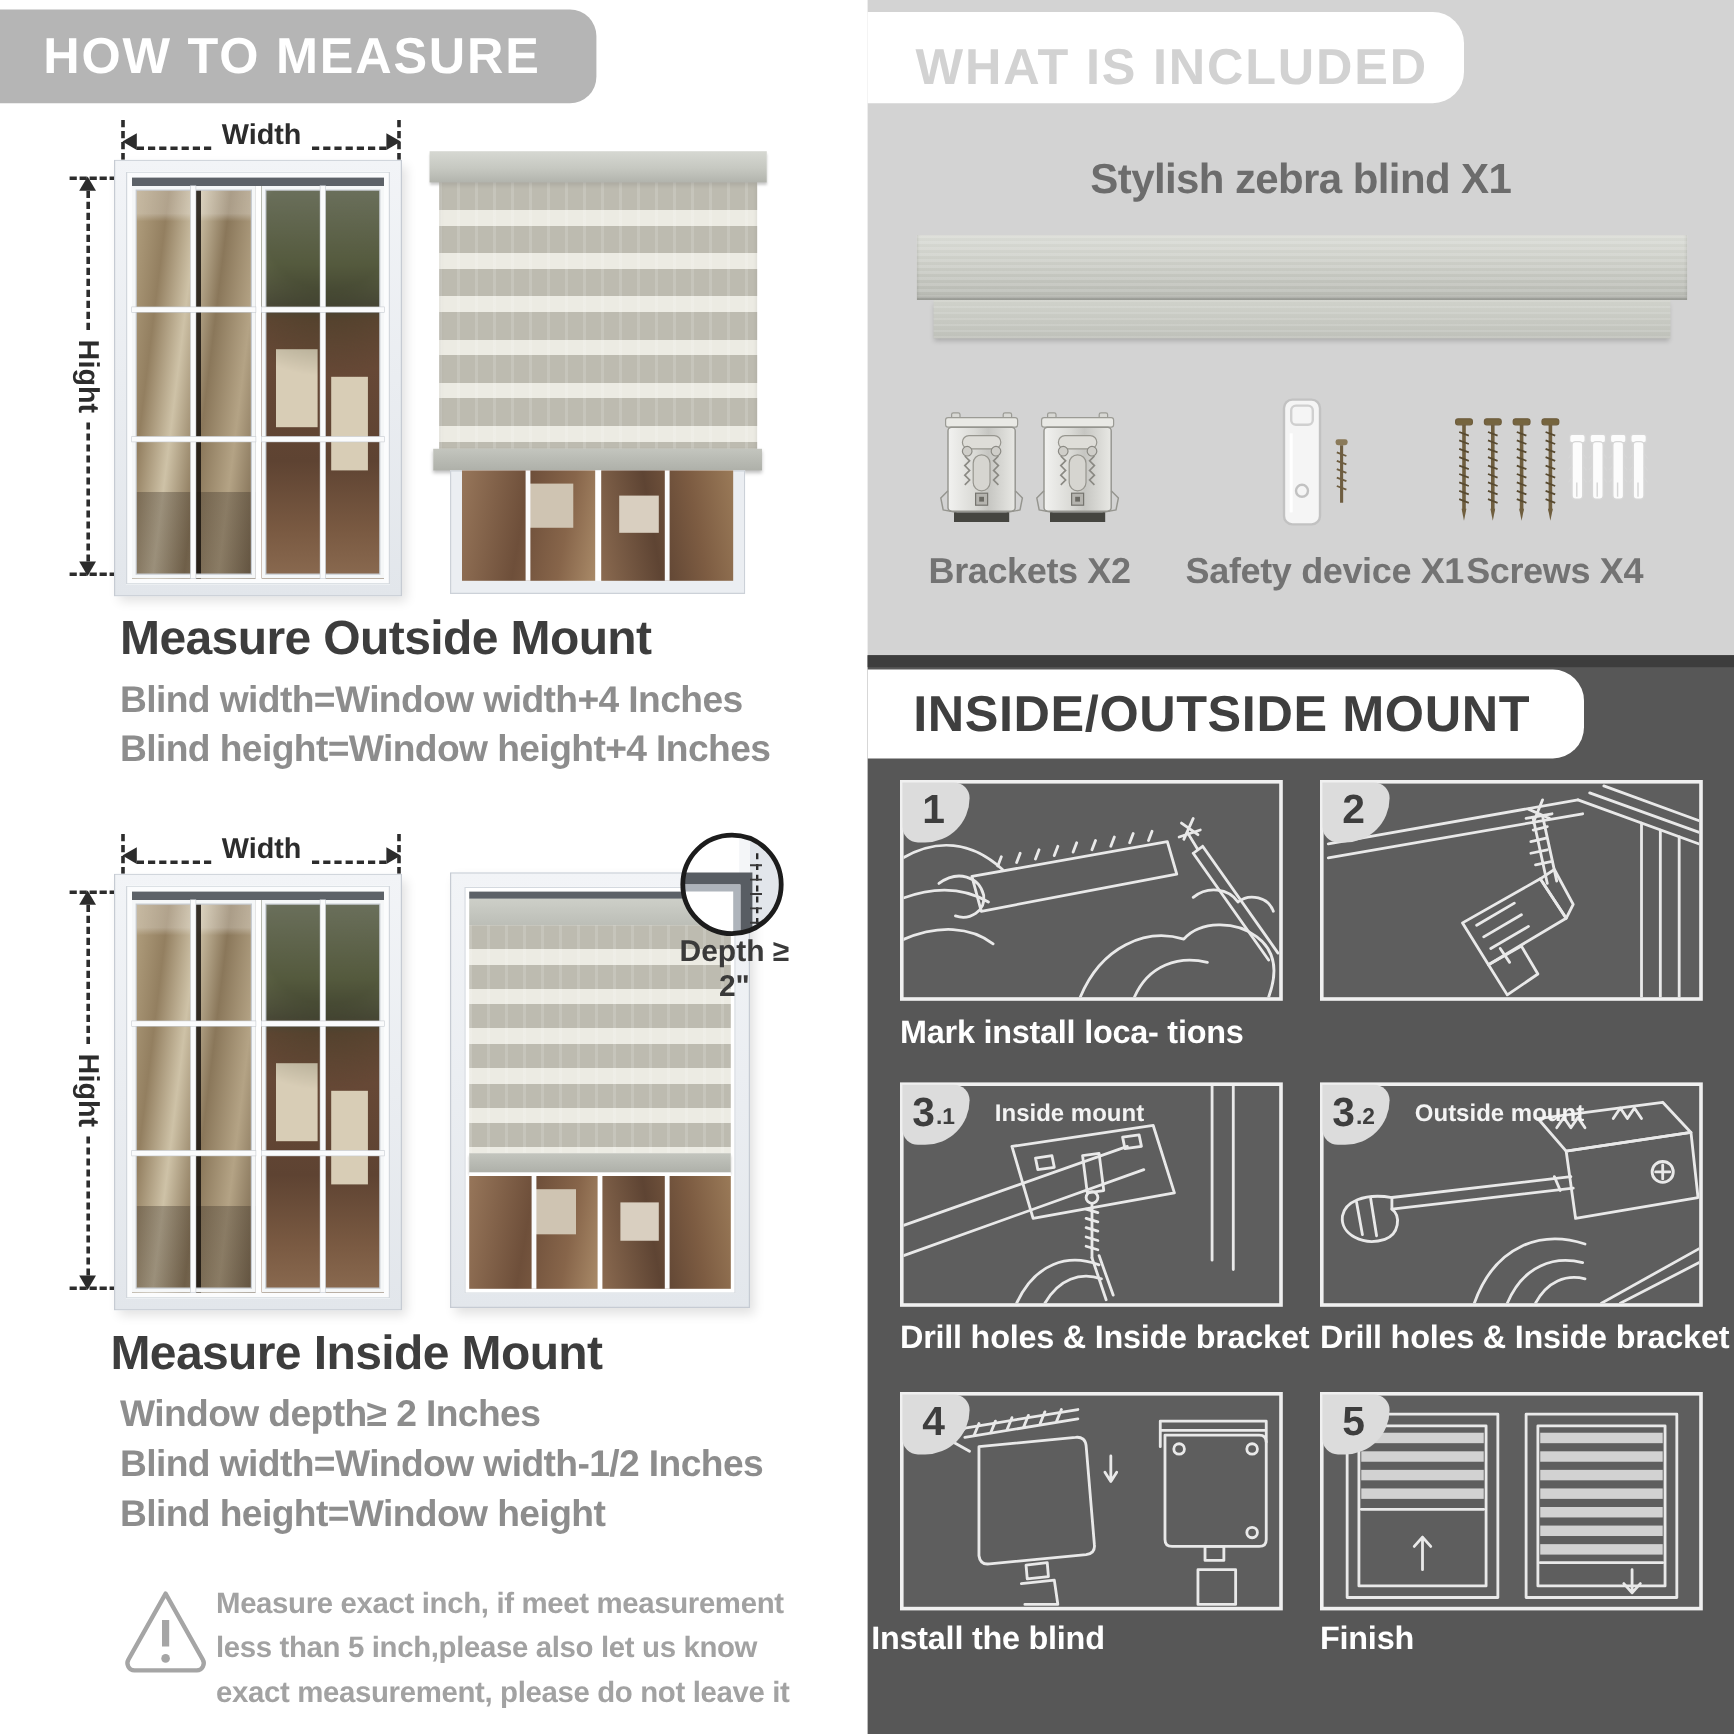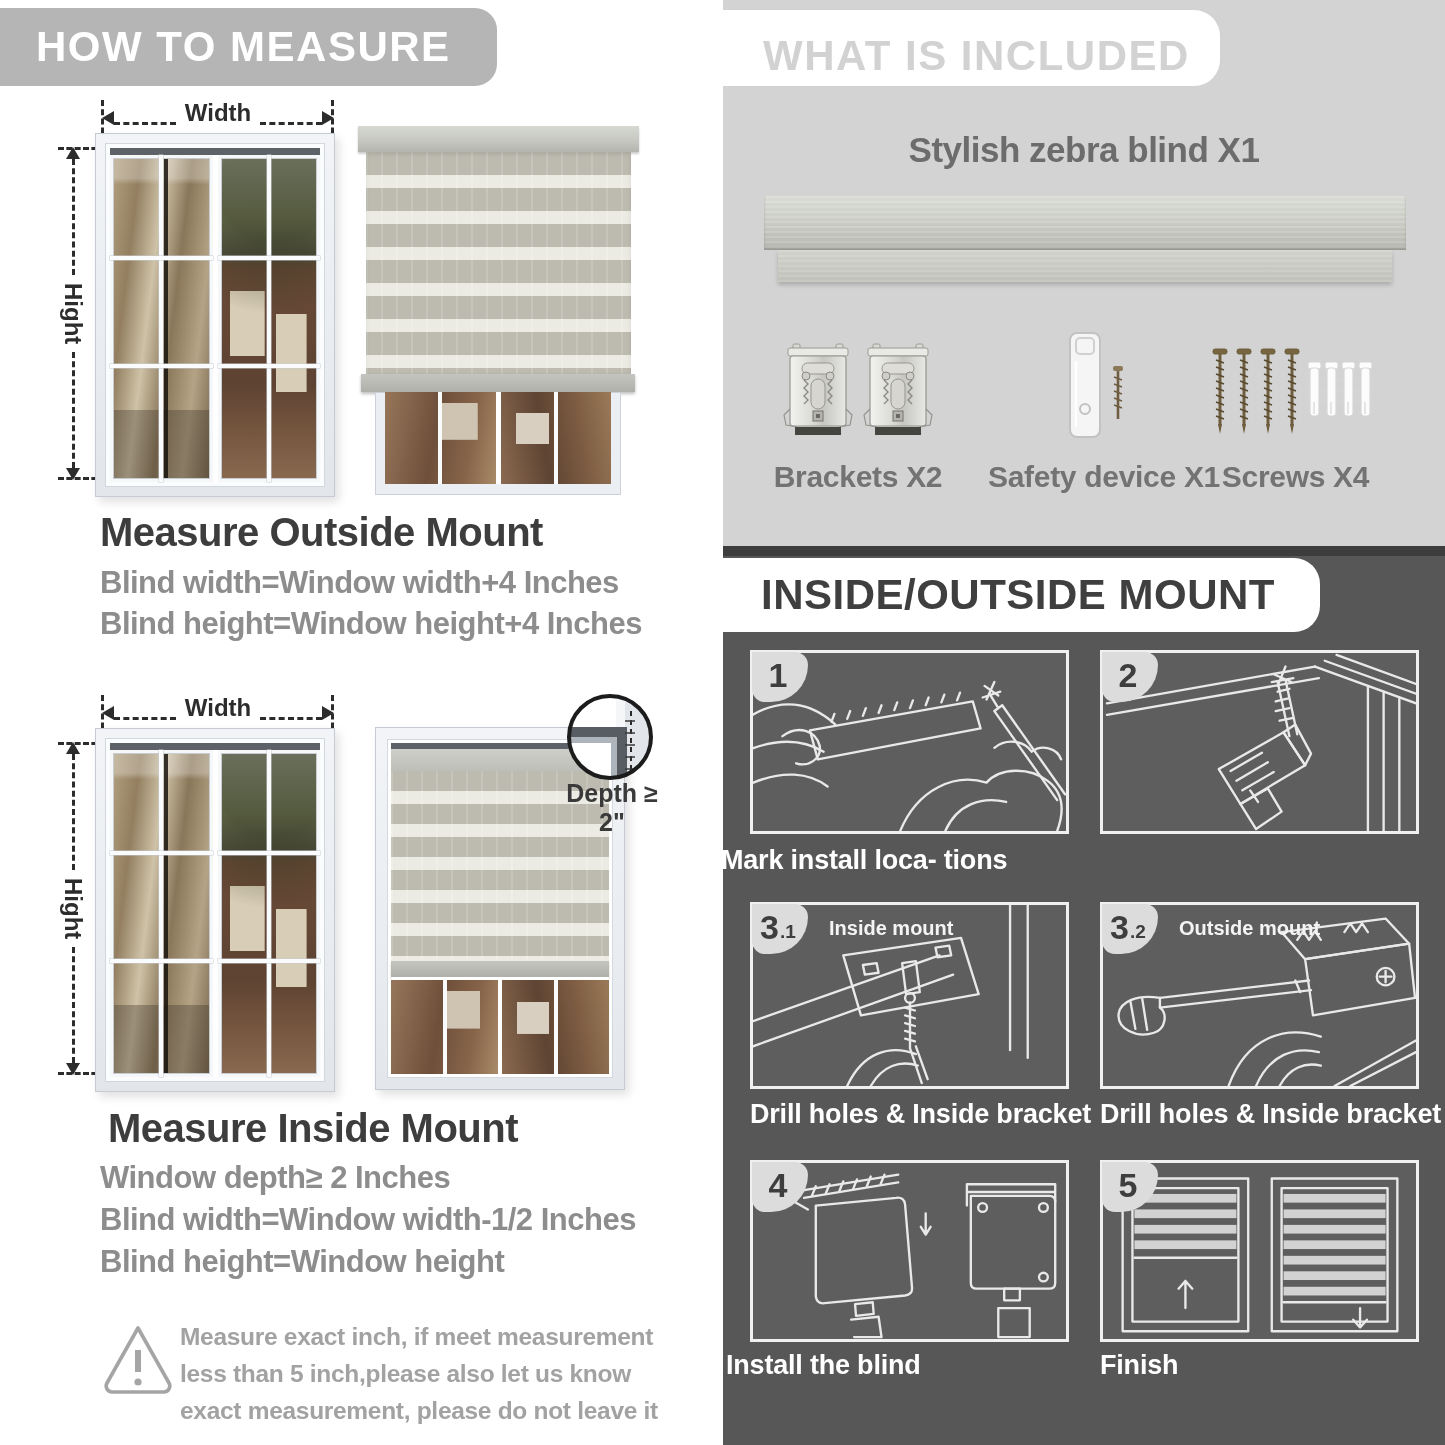--- a/index.html
+++ b/index.html
@@ -257,21 +257,21 @@
         <path d="M0,36 L63,36 L63,92 L53,92 L53,46 L0,46 Z" fill="#585d63"></path>
         <path d="M0,46 L53,46 L53,92 L47,92 L47,52 L0,52 Z" fill="#aeb4bb"></path>
         <line x1="67" y1="20" x2="67" y2="92" stroke="#2a2a2a" stroke-width="2" stroke-dasharray="5 4"></line>
         <path d="M61,30 h10 M61,42 h10 M61,54 h10 M61,66 h10 M61,78 h10" stroke="#3a3a3a" stroke-width="1.6"></path>
       </g>
       <circle cx="46" cy="46" r="41" fill="none" stroke="#1c1c1c" stroke-width="4"></circle>
     </svg>
   </div>
   <div class="depth-lbl">Depth ≥ 2"</div>
 
-  <div class="h1-dark" style="left:108px;top:1106px;">Measure Inside Mount</div>
+  <div class="h1-dark" style="left:92px;top:1106px;">Measure Inside Mount</div>
   <div class="sub-gray" style="left:100px;top:1160px;">Window depth≥ 2 Inches</div>
   <div class="sub-gray" style="left:100px;top:1202px;">Blind width=Window width-1/2 Inches</div>
   <div class="sub-gray" style="left:100px;top:1244px;">Blind height=Window height</div>
 
   <svg class="abs" style="left:100px;top:1320px;" width="76" height="80" viewBox="0 0 76 80">
     <path d="M38,8 L69,63 A6,6 0 0 1 64,72 L12,72 A6,6 0 0 1 7,63 Z" fill="none" stroke="#a5a5a5" stroke-width="3.6" stroke-linejoin="round"></path>
     <line x1="38" y1="30" x2="38" y2="52" stroke="#a5a5a5" stroke-width="6"></line>
     <circle cx="38" cy="62" r="3.6" fill="#a5a5a5"></circle>
   </svg>
   <div class="warn-text">Measure exact inch, if meet measurement less than 5 inch,please also let us know exact measurement, please do not leave it</div>
@@ -392,21 +392,21 @@
         <path d="M310,152 L246,60 M318,146 L254,54 M246,60 L254,54 M250,57 L241,42"></path>
         <path d="M150,184 C168,140 206,124 238,134 C252,118 282,118 300,132 C316,144 318,162 310,184"></path>
         <path d="M196,184 C208,156 234,148 258,154"></path>
         <path d="M246,98 C258,88 276,90 284,102 C294,94 310,98 314,110"></path>
       </g>
     </svg>
     <div class="badge">
       <span>1</span>
     </div>
   </div>
-  <div class="cap" style="left:721px;top:845px;">Mark install loca- tions</div>
+  <div class="cap" style="left:750px;top:845px;">Mark install loca- tions</div>
 
   <div class="panel" style="left:1100px;top:650px;height:184px;">
     <svg viewBox="0 0 319 184" preserveAspectRatio="none">
       <g class="pstroke">
         <path d="M4,52 L216,14 M4,64 L220,26"></path>
         <path d="M216,14 L319,52 M226,8 L319,42 M238,2 L319,32"></path>
         <path d="M270,34 L270,184 M286,40 L286,184 M302,46 L302,184"></path>
         <path d="M190,86 L178,30 M198,84 L186,28"></path>
         <path d="M178,40 l12,-3 M176,50 l13,-3 M176,60 l14,-3 M180,70 l14,-3"></path>
         <path d="M174,22 l18,8 M186,14 l-8,20 M172,30 l22,-4"></path>

